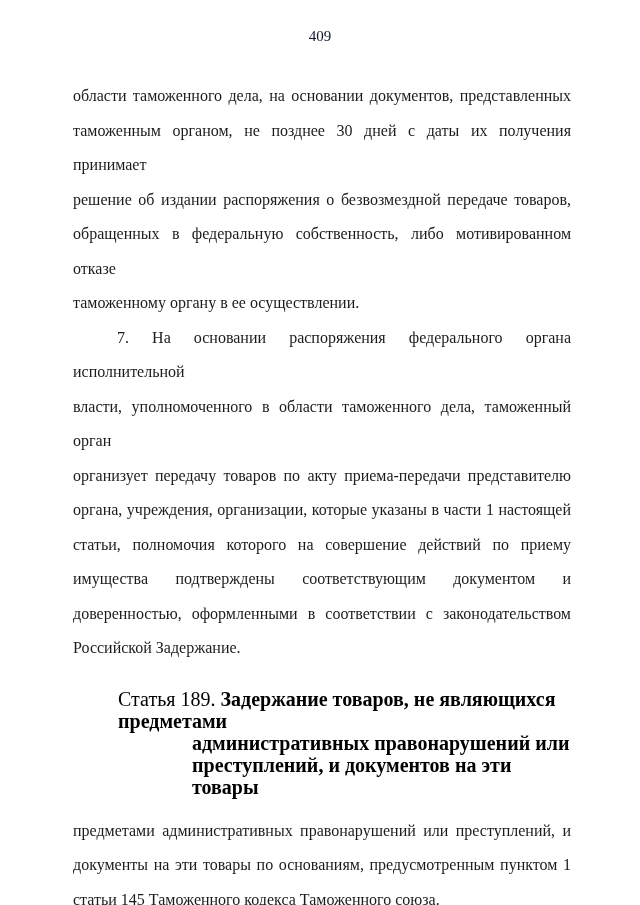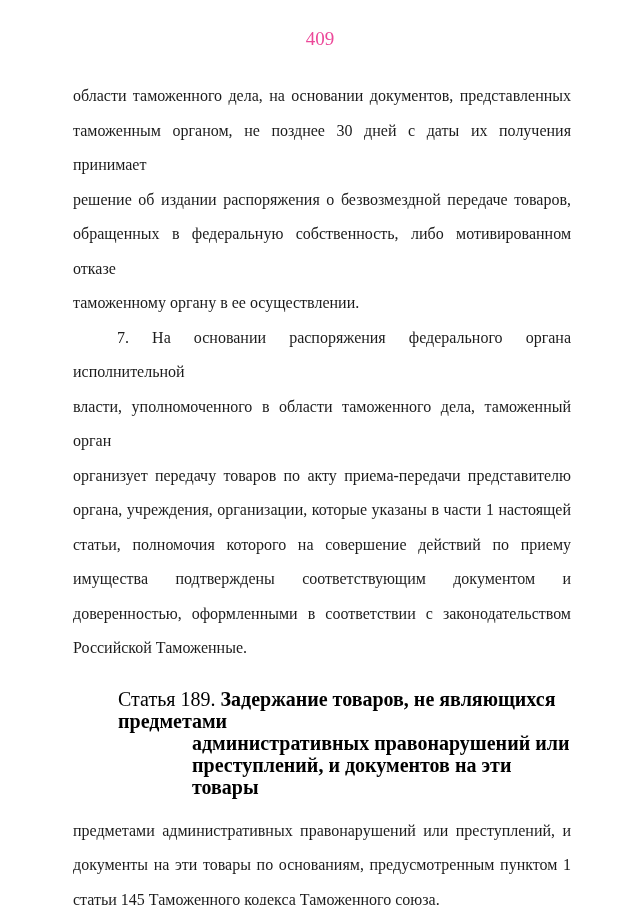--- a/index.html
+++ b/index.html
@@ -20,22 +20,22 @@
     height: 905px;
     background: #ffffff;
     overflow: hidden;
   }
   .page-number {
     position: absolute;
     top: 28px;
     left: 0;
     width: 640px;
     text-align: center;
-    font-size: 19px;
-    color: #ec4899;
+    font-size: 15px;
+    color: #0f172a;
   }
   .content {
     position: absolute;
     left: 73px;
     top: 79px;
     width: 498px;
     font-size: 16px;
     line-height: 34.5px;
   }
   .para { margin: 0; }
@@ -74,21 +74,21 @@
         <div class="line last">таможенному органу в ее осуществлении.</div>
       </div>
       <div class="para">
         <div class="line indent">7. На основании распоряжения федерального органа исполнительной</div>
         <div class="line">власти, уполномоченного в области таможенного дела, таможенный орган</div>
         <div class="line">организует передачу товаров по акту приема-передачи представителю</div>
         <div class="line">органа, учреждения, организации, которые указаны в части 1 настоящей</div>
         <div class="line">статьи, полномочия которого на совершение действий по приему</div>
         <div class="line">имущества подтверждены соответствующим документом и</div>
         <div class="line">доверенностью, оформленными в соответствии с законодательством</div>
-        <div class="line last">Российской Таможенные.</div>
+        <div class="line last">Российской Задержание.</div>
       </div>
       <div class="heading">
         <div class="h-line first"><span class="h-label">Статья 189. </span><span class="h-bold">Задержание товаров, не являющихся предметами</span></div>
         <div class="h-line h-bold">административных правонарушений или</div>
         <div class="h-line h-bold">преступлений, и документов на эти товары</div>
       </div>
       <div class="para">
         <div class="line">предметами административных правонарушений или преступлений, и</div>
         <div class="line">документы на эти товары по основаниям, предусмотренным пунктом 1</div>
         <div class="line last">статьи 145 Таможенного кодекса Таможенного союза.</div>

